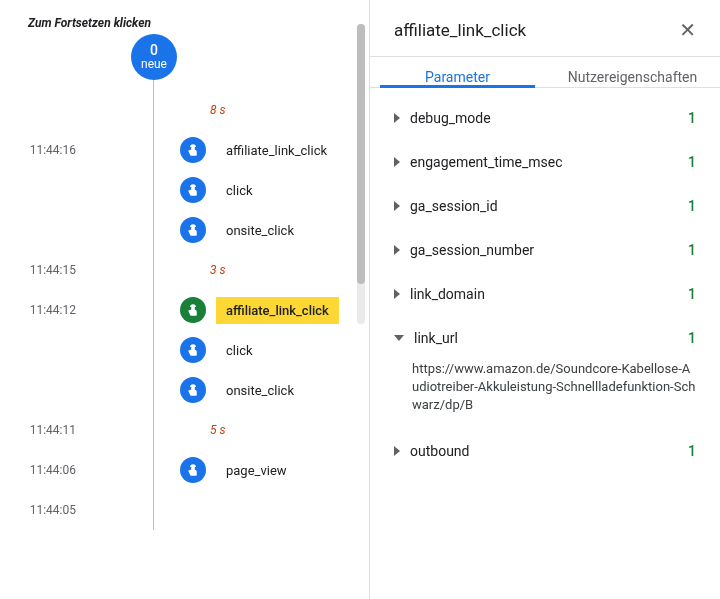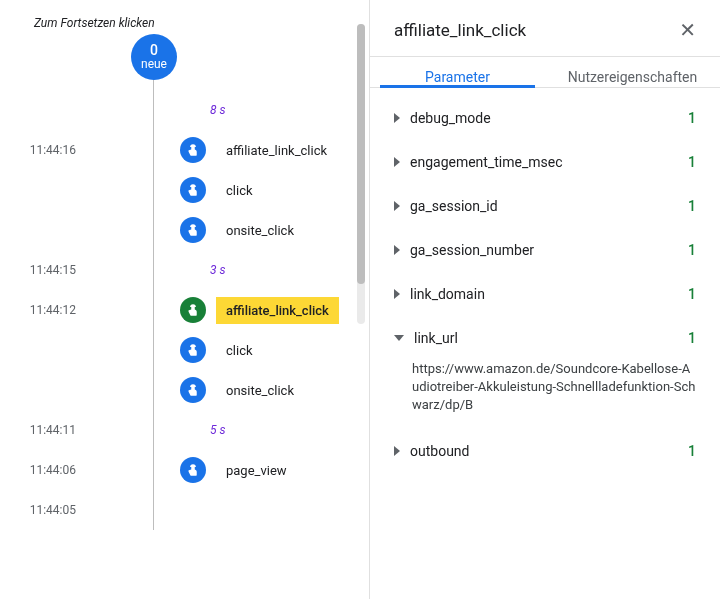--- a/index.html
+++ b/index.html
@@ -27,21 +27,22 @@
   }
   .right-panel {
     flex: 1;
     padding: 0;
     position: relative;
   }
   .resume-hint {
     font-style: italic;
     font-size: 12px;
     color: #202124;
-    margin: 6px 0 4px 16px;
+    margin: 6px 0 4px 10px;
+    font-weight: bold;
   }
   .timeline-wrap {
     position: relative;
     padding-left: 40px;
   }
   .vline {
     position: absolute;
     left: 135px;
     top: 40px;
     bottom: 0;
@@ -82,21 +83,21 @@
     width: 60px;
     text-align: right;
     font-size: 12px;
     color: #5f6368;
   }
   .gap-label {
     position: absolute;
     left: 152px;
     font-size: 12px;
     font-style: italic;
-    color: #6d28d9;
+    color: #c2410c;
   }
   .event-icon {
     position: absolute;
     left: 122px;
     width: 26px;
     height: 26px;
     border-radius: 50%;
     background: #1a73e8;
     display: flex;
     align-items: center;

